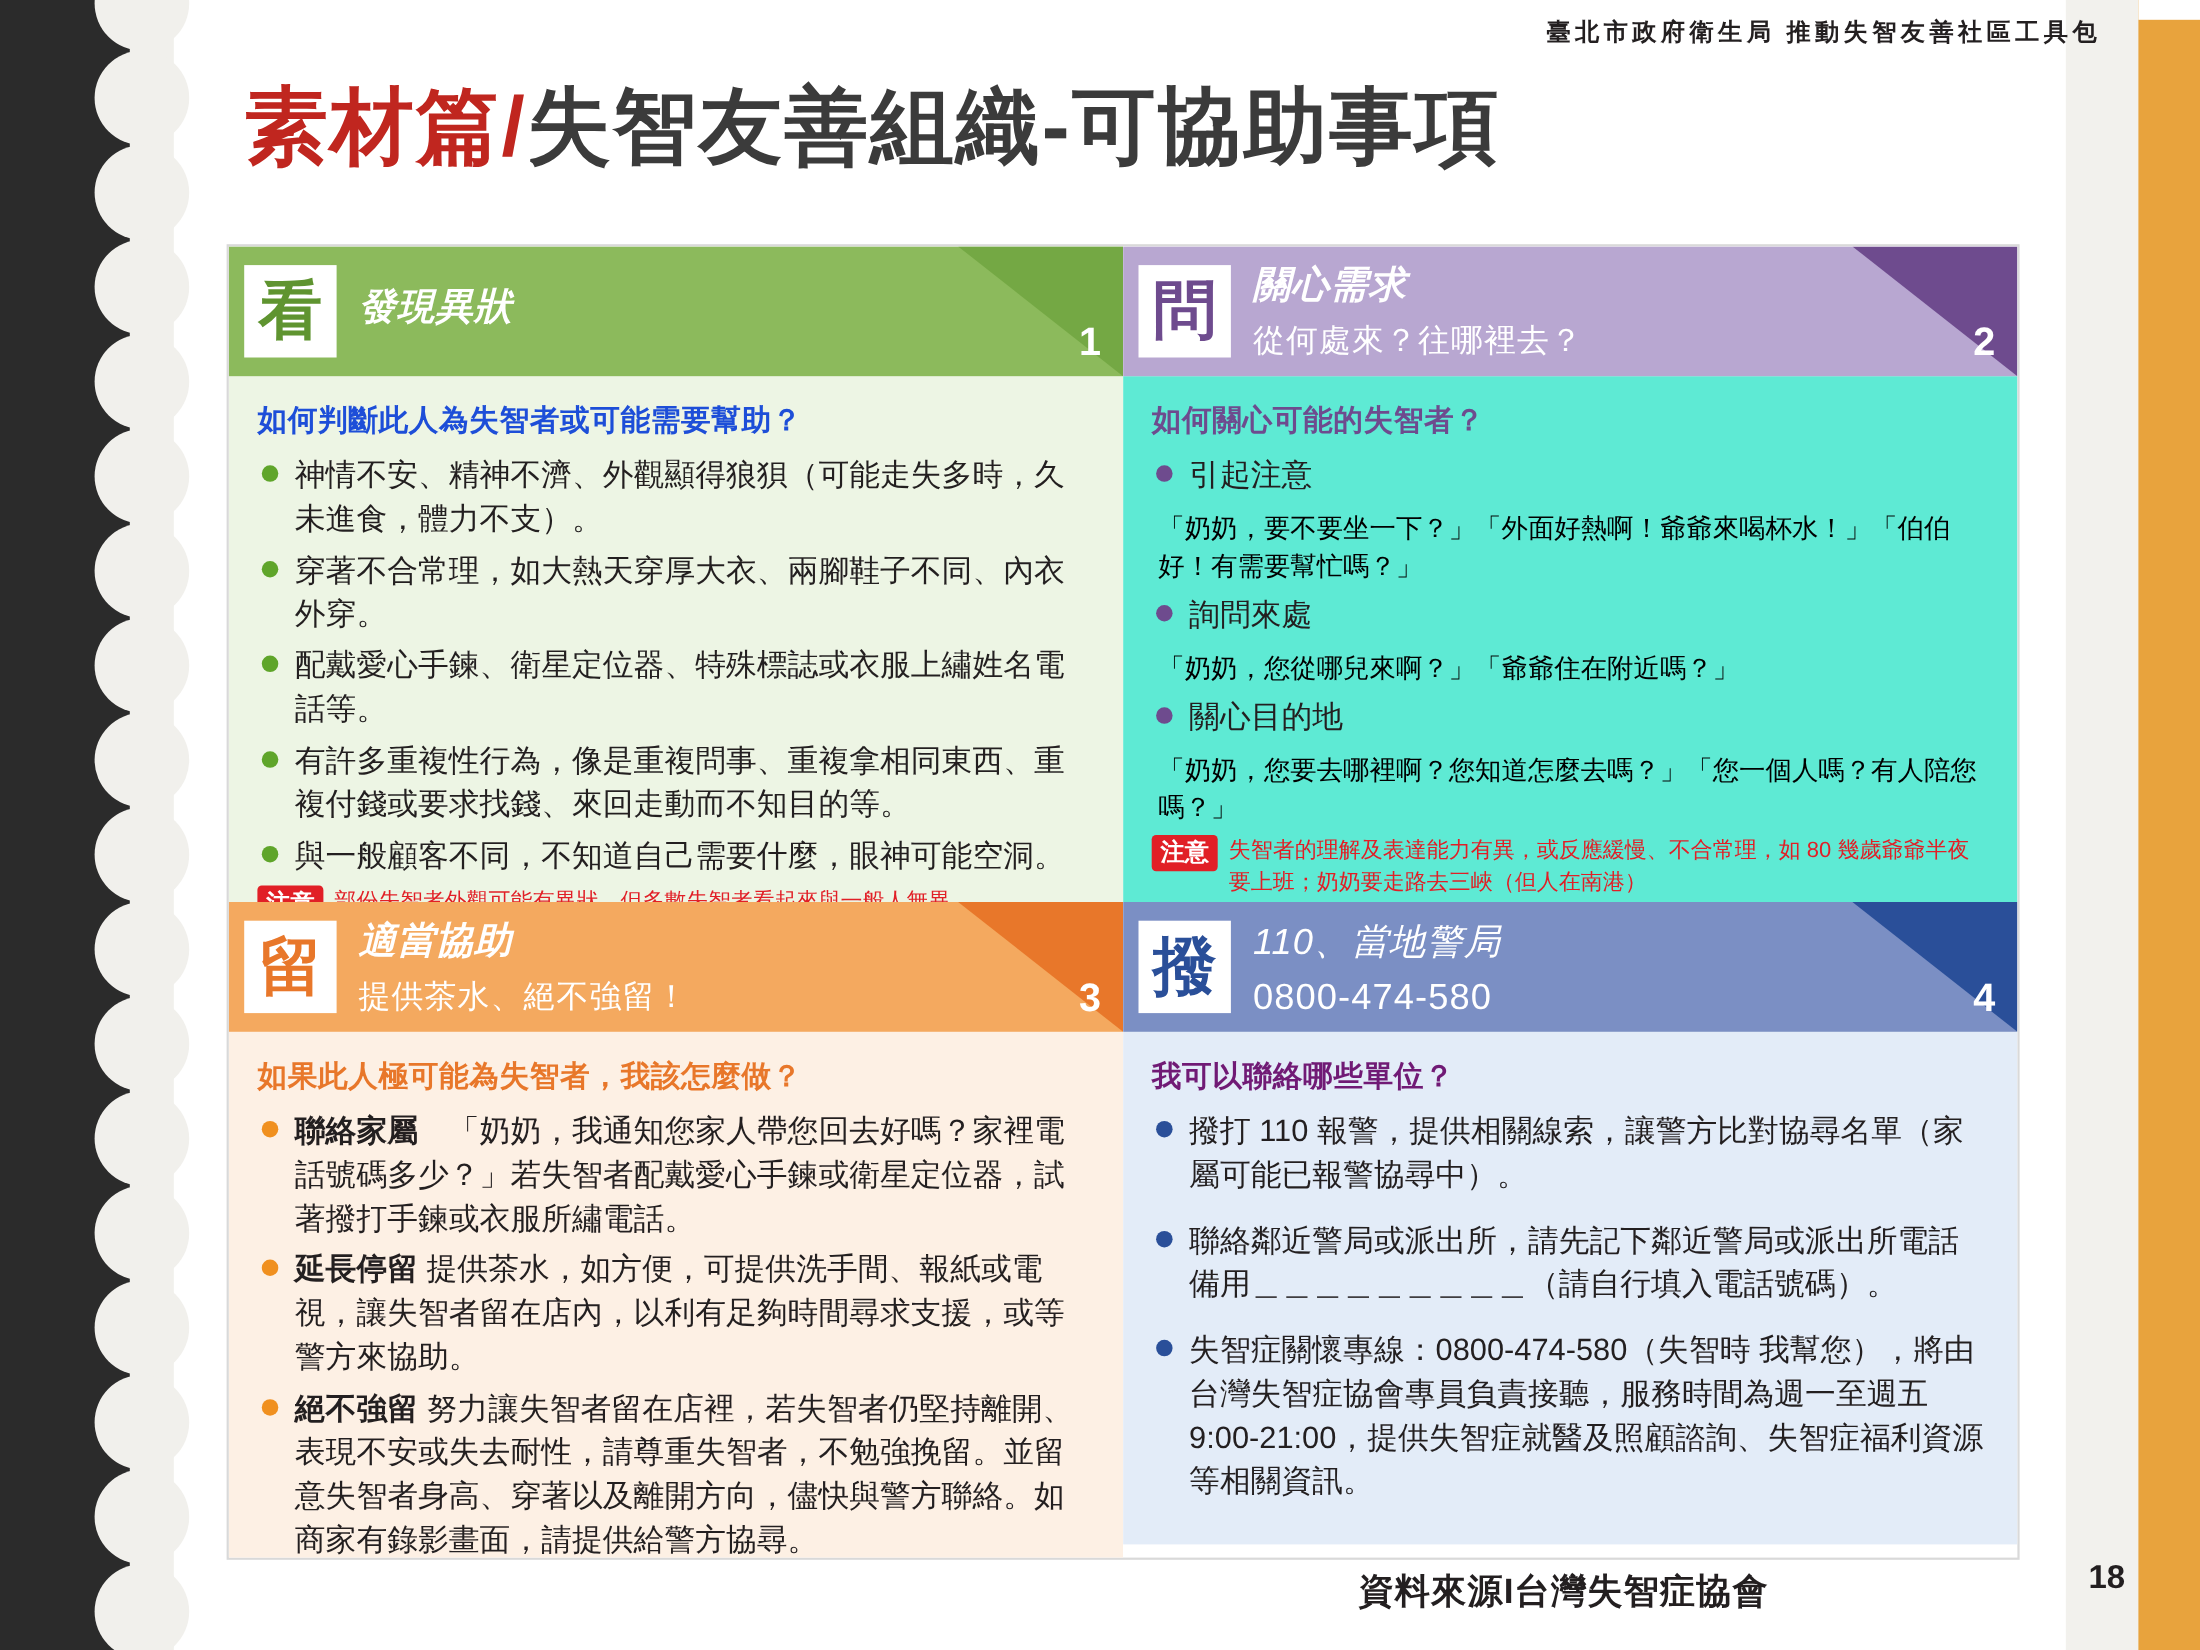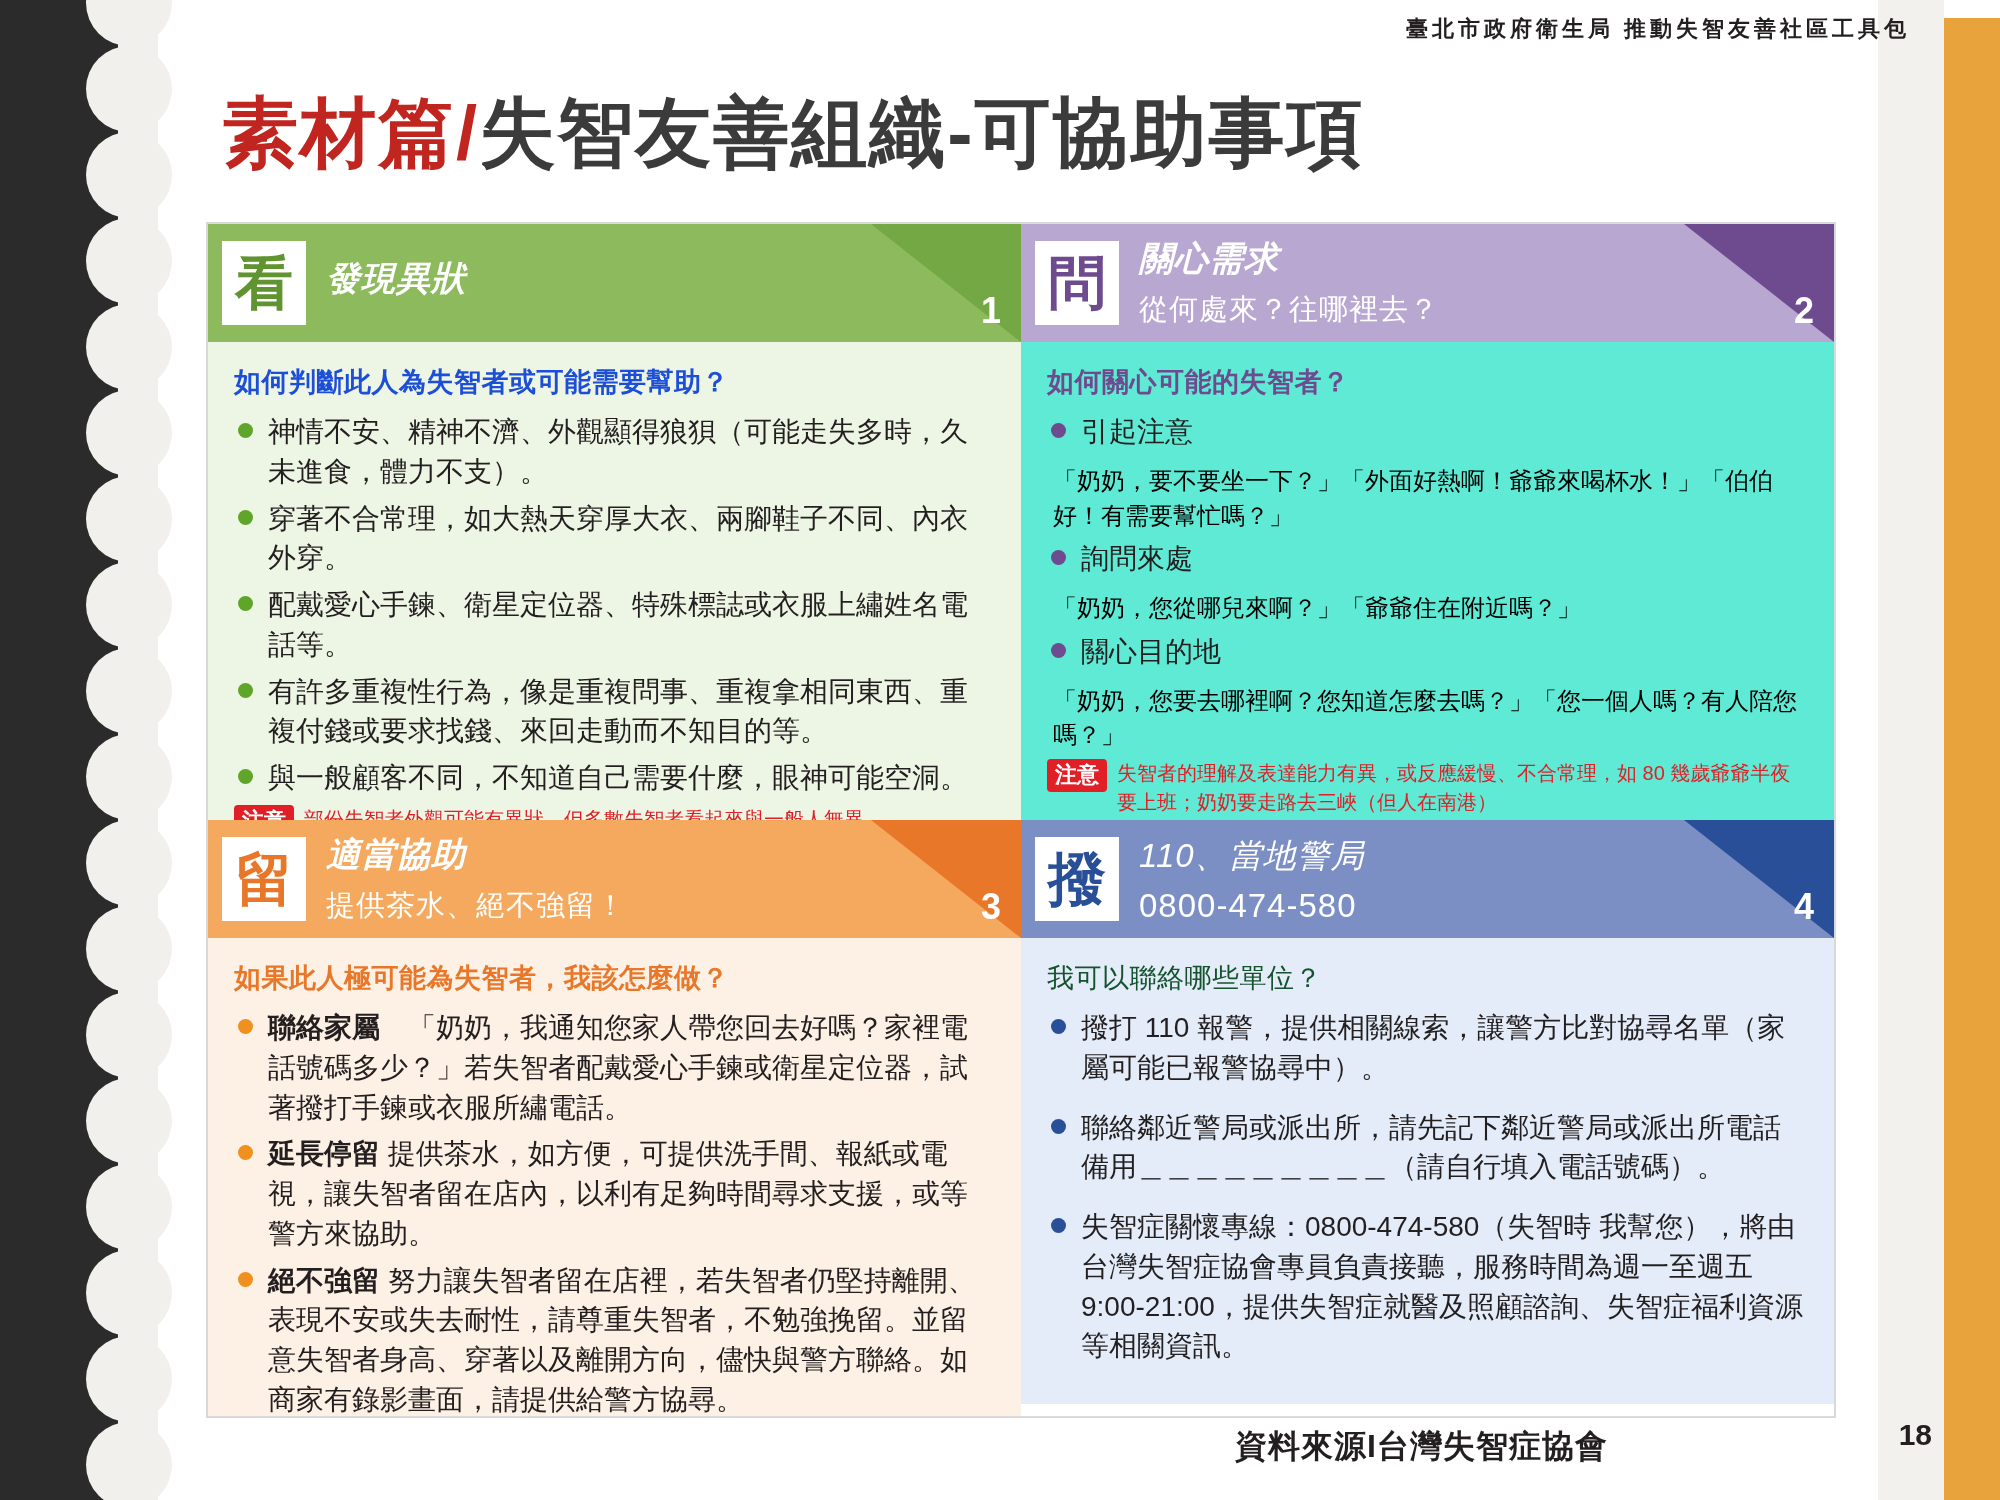--- a/index.html
+++ b/index.html
@@ -52,21 +52,21 @@
   }
 
   
   .header-kicker {
     position:absolute; right:90px; top:14px;
     font-size:22px; letter-spacing:4px; color:#231f20; font-weight:700;
     white-space:nowrap;
   }
 
   .title {
-    position:absolute; left:222px; top:95px;
+    position:absolute; left:222px; top:78px;
     font-size:76px; line-height:1; letter-spacing:2px; white-space:nowrap;
   }
   .title .red { color:#c0261f; font-weight:700; }
   .title .dark { color:#3b3b3b; font-weight:700; }
 
   
   .grid {
     position:absolute; left:206px; top:222px;
     width:1630px; height:1196px;
     border:2px solid #d9d9d9;
@@ -150,21 +150,21 @@
   .c3 .cellbody { background:#fdf0e4; min-height:440px; }
   .c3 .qline { color:#e8772a; }
   .c3 ul.bullets > li::before { background:#f0901f; }
   .c3 .strongname { font-weight:700; }
 
   
   .c4 .cellhead { background:#7b8fc4; }
   .c4 .cellhead .corner { border-top:118px solid #2a4f99; }
   .c4 .badge { color:#2a4f99; }
   .c4 .cellbody { background:#e3ecf8; min-height:440px; }
-  .c4 .qline { color:#14532d; font-weight:400; }
+  .c4 .qline { color:#701a75; font-weight:700; }
   .c4 ul.bullets > li::before { background:#2a4f99; }
   .c4 ul.bullets > li { margin-bottom:20px; }
 
   .c2 .cellhead .badge, .c4 .cellhead .badge { }
 
   
   .c4 .headtexts .l1 { font-weight:400; font-size:33px; }
   .c4 .headtexts .l2 { font-size:33px; }
 
   

